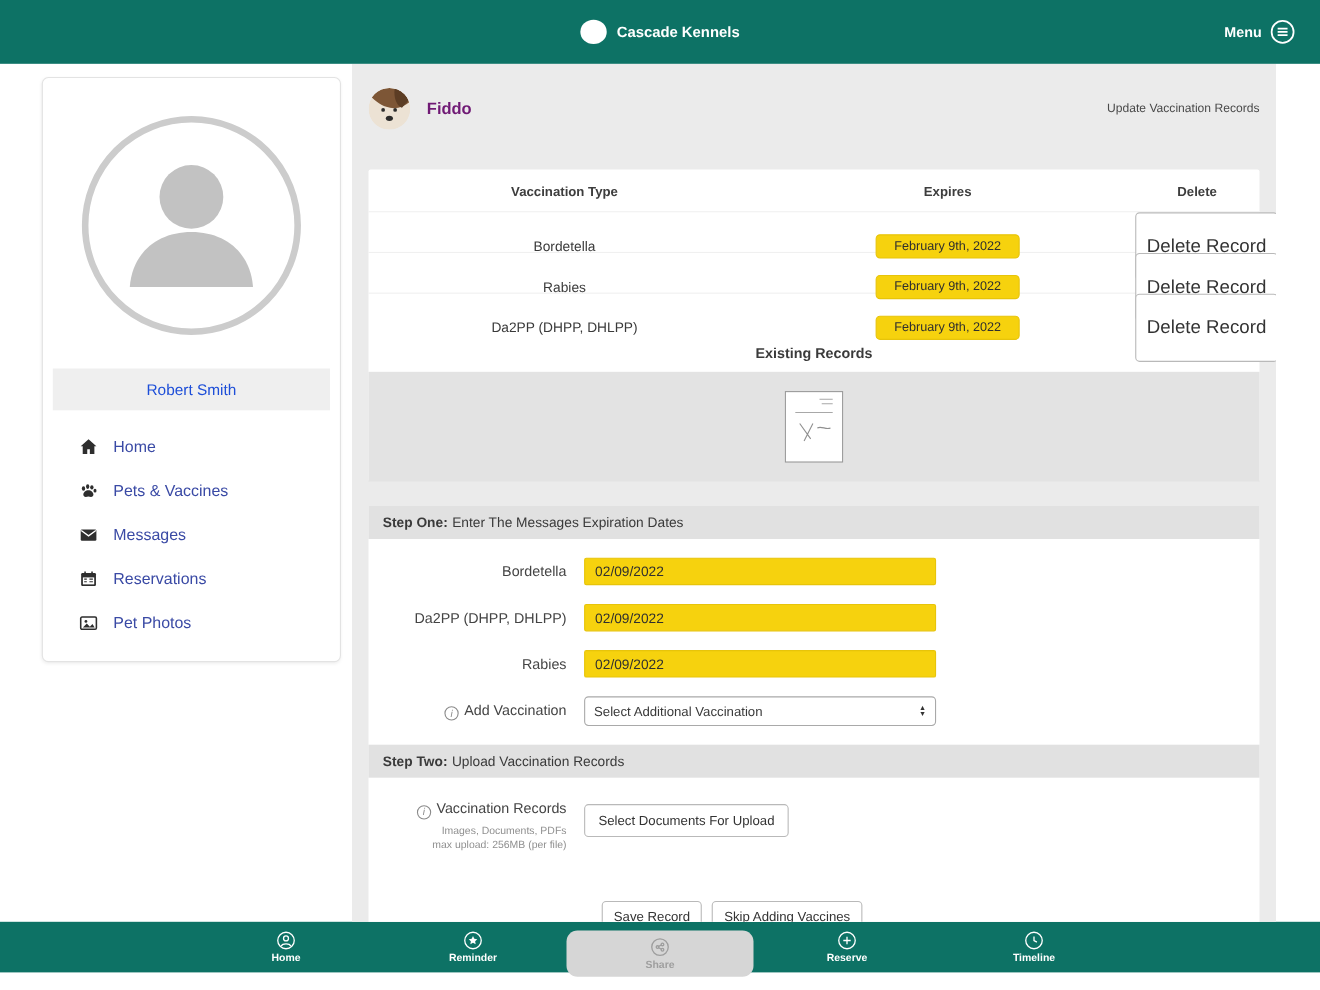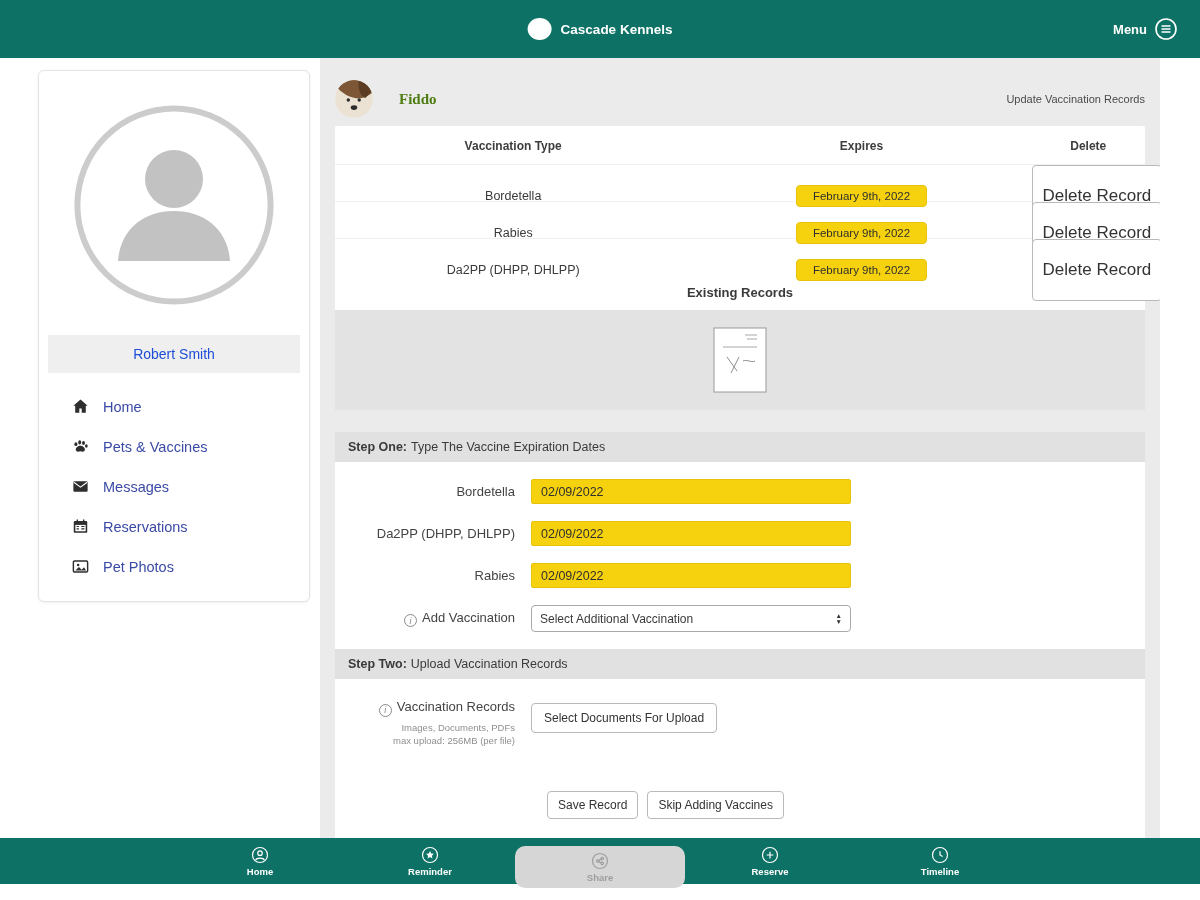--- a/index.html
+++ b/index.html
@@ -28,25 +28,25 @@
   .nav { margin:24px 0 0 32px; }
   .nav-item { display:flex; align-items:center; gap:13px; margin-bottom:21px; cursor:pointer;
     color:#3a4aa5; font-size:14.5px; font-weight:500; }
   .nav-item svg { width:19px; height:19px; flex:none; }
 
   main { flex:1; background:#ebebeb; padding:14px 15px 0; overflow:hidden; }
 
   
   .pet-header { display:flex; align-items:center; height:54px; }
   .pet-avatar { width:38px; height:38px; border-radius:50%; overflow:hidden; flex:none; }
-  .pet-name { font-size:15px; font-weight:bold; color:#4d7c0f; margin-left:26px;font-family:Liberation Serif, serif; }
+  .pet-name { font-size:15px; font-weight:bold; color:#701a75; margin-left:15px; }
   .update-link { margin-left:auto; font-size:11px; color:#4a4a4a; cursor:pointer; }
 
   
-  .vaccine-card { background:#fff; margin-top:0; border-radius:2px; }
+  .vaccine-card { background:#fff; margin-top:28px; border-radius:2px; }
   .vrow { display:grid; grid-template-columns:44% 42% 14%; align-items:center; }
   .vrow.head { padding:13px 0 11px; font-size:12px; font-weight:bold; color:#3d3d3d; }
   .vrow.data { border-top:1px solid #f0f0f0; height:37px; font-size:12.5px; color:#3a3a3a; }
   .vcell { text-align:center; }
   .pill-date { display:inline-block; background:#f6d20e; border:1px solid #e7c40a;
     border-radius:4px; padding:4px 16px; font-size:11.5px; color:#2f2f2f; cursor:pointer; }
   .btn { display:inline-block; background:#fff; border:1px solid #b9b9b9; border-radius:4px;
     padding:20px 10px; font-size:17px; color:#333; cursor:pointer; white-space:nowrap; }
   .existing-title { text-align:center; font-size:13px; font-weight:bold; color:#3a3a3a;
     padding:10px 0; }
@@ -219,21 +219,21 @@
         <svg class="doc-thumb" width="54" height="66" viewBox="0 0 54 66">
           <rect x="1" y="1" width="52" height="64" fill="#fff" stroke="#9a9a9a"></rect>
           <path d="M32 8h12M34 12h10M10 20h34" stroke="#a8a8a8" fill="none"></path>
           <path d="M14 30l10 14M26 30l-8 16M30 34c4-2 8 2 12 0" stroke="#8f8f8f" fill="none"></path>
         </svg>
       </div>
     </section>
 
     <div class="steps">
       <div class="section-bar">
-        <b>Step One:</b><span>Type The Vaccine Expiration Dates</span>
+        <b>Step One:</b><span>Enter The Messages Expiration Dates</span>
       </div>
 
       <div class="form-row">
         <label class="form-label">Bordetella</label>
         <input class="date-input" value="02/09/2022" style="">
       </div>
       <div class="form-row">
         <label class="form-label">Da2PP (DHPP, DHLPP)</label>
         <input class="date-input" value="02/09/2022" style="">
       </div>

